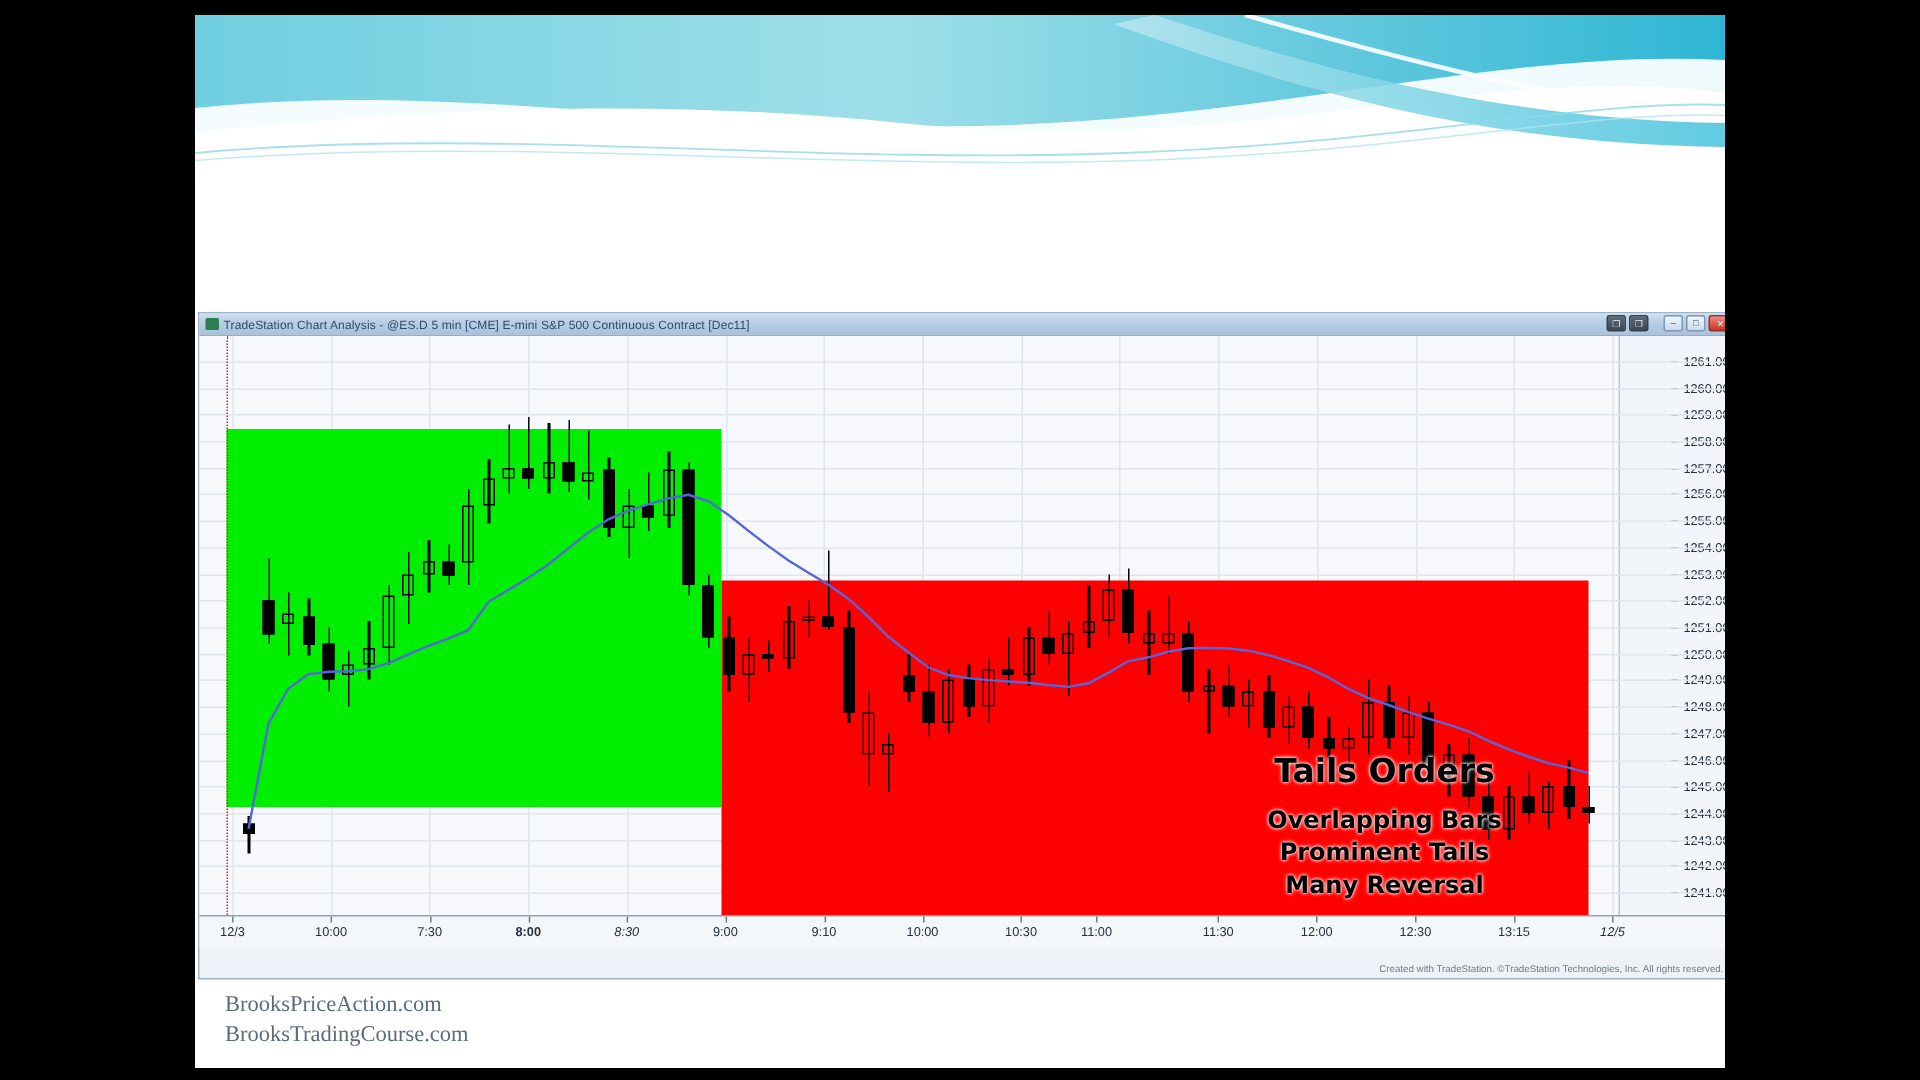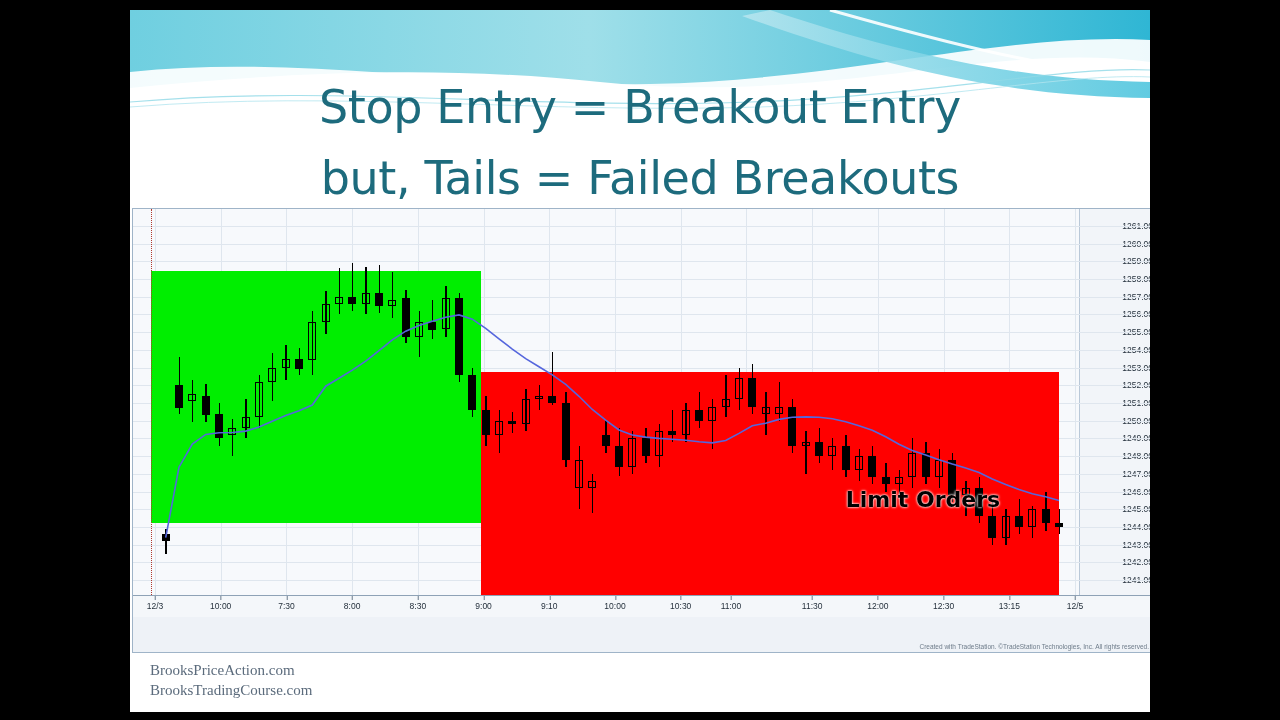--- a/index.html
+++ b/index.html
@@ -153,27 +153,35 @@
       <rect x="0" y="0" width="1020" height="110" fill="#ffffff"></rect>
       <path d="M0,0 H1020 V52 C860,30 700,96 470,72 C300,54 140,64 0,78 Z" fill="url(#g1)"></path>
       <path d="M0,62 C170,44 330,78 520,74 C720,70 870,22 1020,30 L1020,66 C880,58 730,104 520,100 C330,96 170,72 0,88 Z" fill="#ffffff" opacity="0.92"></path>
       <path d="M0,84 C180,66 360,96 560,90 C760,84 900,44 1020,52 L1020,110 L0,110 Z" fill="#ffffff"></path>
       <path d="M640,0 C760,40 880,70 1020,72 L1020,88 C860,86 740,52 612,6 Z" fill="url(#g2)" opacity="0.85"></path>
       <path d="M700,0 C820,34 930,62 1020,66" fill="none" stroke="#ffffff" stroke-width="3" opacity="0.9"></path>
       <path d="M0,92 C200,74 400,100 620,92 C800,86 930,56 1020,60" fill="none" stroke="#8fd8e6" stroke-width="1.2" opacity="0.8"></path>
       <path d="M0,97 C210,80 410,104 630,97 C810,91 935,63 1020,67" fill="none" stroke="#b2e5ef" stroke-width="1" opacity="0.8"></path>
     </svg>
 
-    <div class="title-wrap">
-      <div class="title-line">Stop Entry = Breakout Entry</div>
-      <div class="title-line">but, Tails = Failed Breakouts</div>
-    </div>
 
     <div class="ts-window">
 
+      <div class="ts-titlebar">
+        <span class="ts-ico"></span>
+        <span class="ts-title-text">TradeStation Chart Analysis - @ES.D 5 min [CME] E-mini S&amp;P 500 Continuous Contract [Dec11]</span>
+        <span class="ts-winbtns">
+          <span class="wb dark">❐</span>
+          <span class="wb dark">❐</span>
+          <span class="wb sep"></span>
+          <span class="wb">–</span>
+          <span class="wb">□</span>
+          <span class="wb close">✕</span>
+        </span>
+      </div>
 
 
       <div class="ts-plot" id="plot">
 
         <div class="price-axis" id="price-axis">
             <div class="price-tick" style="top: 16.8571px;">1261.00</div>
             <div class="price-tick" style="top: 34.5714px;">1260.00</div>
             <div class="price-tick" style="top: 52.2857px;">1259.00</div>
             <div class="price-tick" style="top: 70px;">1258.00</div>
             <div class="price-tick" style="top: 87.7143px;">1257.00</div>
@@ -188,21 +196,26 @@
             <div class="price-tick" style="top: 247.143px;">1248.00</div>
             <div class="price-tick" style="top: 264.857px;">1247.00</div>
             <div class="price-tick" style="top: 282.571px;">1246.00</div>
             <div class="price-tick" style="top: 300.286px;">1245.00</div>
             <div class="price-tick" style="top: 318px;">1244.00</div>
             <div class="price-tick" style="top: 335.714px;">1243.00</div>
             <div class="price-tick" style="top: 353.429px;">1242.00</div>
             <div class="price-tick" style="top: 371.143px;">1241.00</div>
           </div>
 
-        <div class="chart-label" id="lbl-limit">Limit Orders</div>
+        <div class="chart-label" id="lbl-limit">Tails Orders</div>
+        <div class="chart-label" id="lbl-sub">
+            <div>Overlapping Bars</div>
+            <div>Prominent Tails</div>
+            <div>Many Reversal</div>
+          </div>
 
       <div class="grid-h" style="top: 16.8571px;"></div>
           <div class="grid-h" style="top: 34.5714px;"></div>
           <div class="grid-h" style="top: 52.2857px;"></div>
           <div class="grid-h" style="top: 70px;"></div>
           <div class="grid-h" style="top: 87.7143px;"></div>
           <div class="grid-h" style="top: 105.429px;"></div>
           <div class="grid-h" style="top: 123.143px;"></div>
           <div class="grid-h" style="top: 140.857px;"></div>
           <div class="grid-h" style="top: 158.571px;"></div>
@@ -376,32 +389,32 @@
           <svg viewBox="0 0 1024 386" preserveAspectRatio="none" style="position: absolute; left: 0px; top: 0px; width: 1024px; height: 386px; pointer-events: none;">
             <path d="M 32.7 328.6 L 46.0 258.2 L 59.3 235.0 L 72.7 225.4 L 86.0 223.8 L 99.3 223.5 L 112.7 222.1 L 126.0 218.1 L 139.3 212.3 L 152.7 206.5 L 166.0 201.8 L 179.3 196.0 L 192.7 177.2 L 206.0 169.2 L 219.3 161.1 L 232.7 152.2 L 246.0 141.6 L 259.3 130.9 L 272.7 122.2 L 286.0 116.4 L 299.3 112.3 L 312.7 108.2 L 326.0 105.9 L 339.3 110.2 L 352.7 119.3 L 366.0 129.9 L 379.3 140.1 L 392.7 149.6 L 406.0 157.8 L 419.3 165.8 L 432.7 175.3 L 446.0 187.3 L 459.3 200.5 L 472.7 211.1 L 486.0 221.0 L 499.3 226.0 L 512.7 228.1 L 526.0 229.4 L 539.3 230.3 L 552.7 231.2 L 566.0 232.7 L 579.3 233.9 L 592.7 231.5 L 606.0 224.4 L 619.3 216.7 L 632.7 214.2 L 646.0 210.4 L 659.3 208.2 L 672.7 207.9 L 686.0 208.3 L 699.3 209.8 L 712.7 212.7 L 726.0 216.7 L 739.3 221.2 L 752.7 227.7 L 766.0 235.3 L 779.3 241.4 L 792.7 246.0 L 806.0 250.8 L 819.3 255.1 L 832.7 259.1 L 846.0 263.5 L 859.3 269.9 L 872.7 275.6 L 886.0 280.5 L 899.3 284.8 L 912.7 287.7 L 926.0 291.4" fill="none" stroke="#5566dd" stroke-width="1.6"></path>
           </svg>
           <div style="position: absolute; left: 18px; top: 0px; bottom: 0px; width: 0px; border-left: 1px dotted rgb(176, 57, 47);"></div>
         </div>
 
       <div class="time-axis" id="time-axis">
           <div class="time-tick" style="left: 22px;">12/3</div>
           <div class="time-tick" style="left: 87.7143px;">10:00</div>
           <div class="time-tick" style="left: 153.429px;">7:30</div>
-          <div class="time-tick" style="left: 219.143px;">8:00</div>
-          <div class="time-tick" style="left: 284.857px;">8:30</div>
+          <div class="time-tick" style="left: 219.143px; font-weight: bold;">8:00</div>
+          <div class="time-tick" style="left: 284.857px; font-style: italic;">8:30</div>
           <div class="time-tick" style="left: 350.571px;">9:00</div>
           <div class="time-tick" style="left: 416.286px;">9:10</div>
           <div class="time-tick" style="left: 482px;">10:00</div>
           <div class="time-tick" style="left: 547.714px;">10:30</div>
           <div class="time-tick" style="left: 598px;">11:00</div>
           <div class="time-tick" style="left: 679.143px;">11:30</div>
           <div class="time-tick" style="left: 744.857px;">12:00</div>
           <div class="time-tick" style="left: 810.571px;">12:30</div>
           <div class="time-tick" style="left: 876.286px;">13:15</div>
-          <div class="time-tick" style="left: 942px;">12/5</div>
+          <div class="time-tick" style="left: 942px; font-style: italic;">12/5</div>
         </div>
 
       <div class="ts-credit">Created with TradeStation. ©TradeStation Technologies, Inc. All rights reserved.</div>
     </div>
 
     <div class="footer">
       <div>BrooksPriceAction.com</div>
       <div>BrooksTradingCourse.com</div>
     </div>
 

